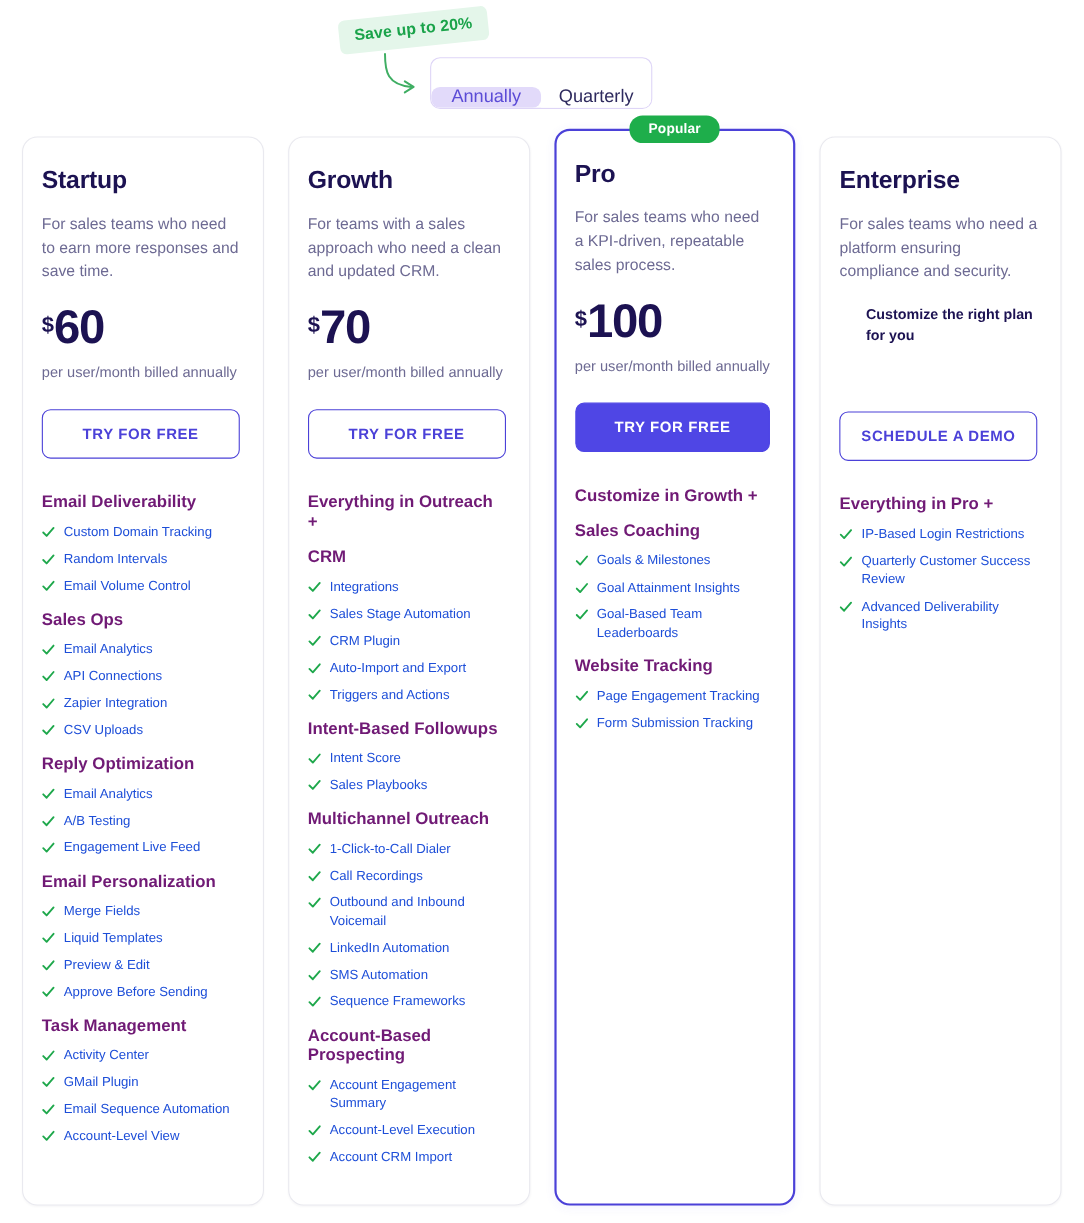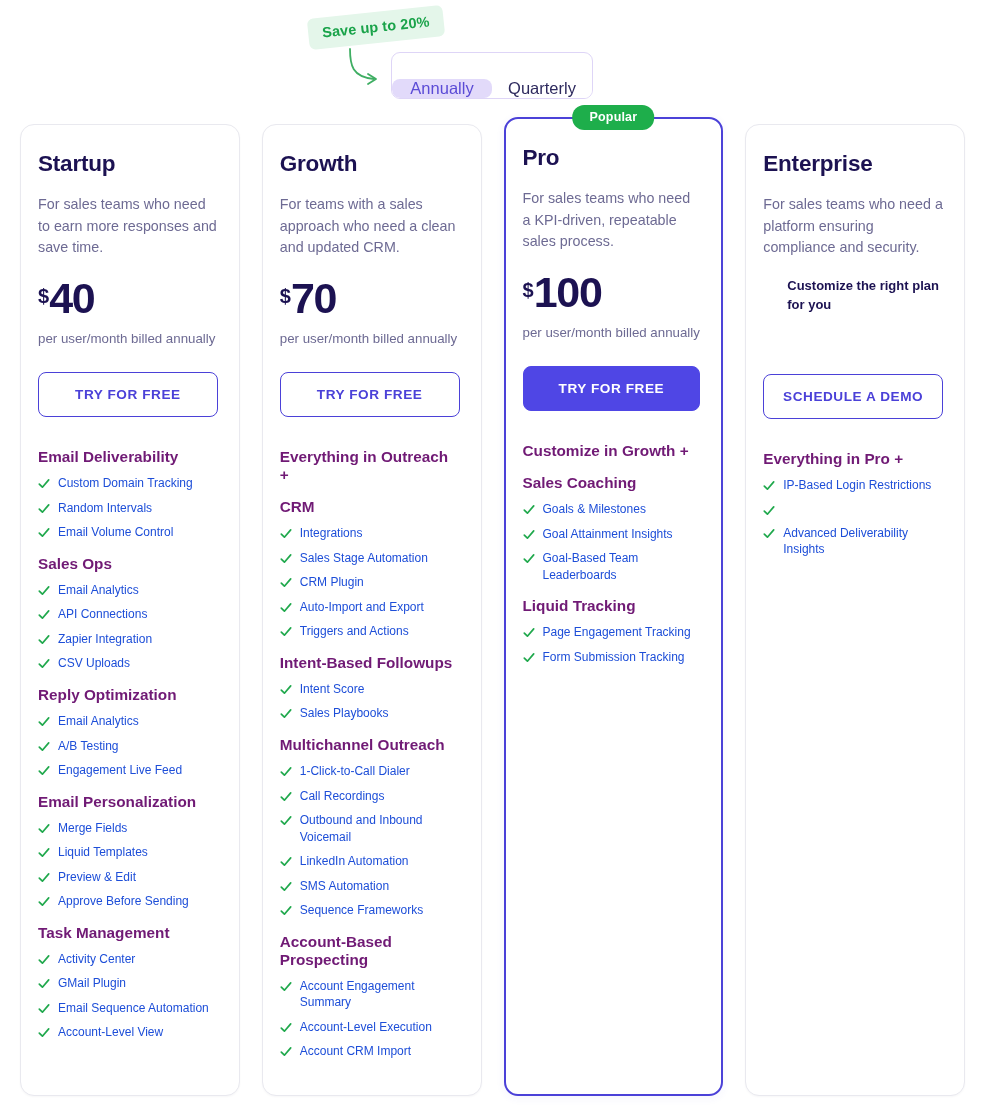--- a/index.html
+++ b/index.html
@@ -205,21 +205,21 @@
     <div class="toggle-opt active">Annually</div>
     <div class="toggle-opt">Quarterly</div>
   </div>
 
   <div class="cards">
       <div class="card">
         <div class="plan-name">Startup</div>
         <div class="plan-desc">For sales teams who need to earn more responses and save time.</div>
         <div class="price-row">
           <span class="price-cur">$</span>
-          <span class="price-val">40</span>
+          <span class="price-val">60</span>
         </div>
         <div class="price-note">per user/month billed annually</div>
         <div class="cta">TRY FOR FREE</div>
         <div class="feat-head top">Email Deliverability</div>
         <ul class="feat-list">
           <li class="feat-item">
             <svg class="check" viewBox="0 0 12 12">
               <path d="M1.3 6.1 L4.4 9.2 L10.7 1.9" fill="none" stroke="#1fa84c" stroke-width="1.7" stroke-linecap="round" stroke-linejoin="round"></path>
             </svg>
             <span class="feat-text">Custom Domain Tracking</span>
@@ -484,21 +484,21 @@
             </svg>
             <span class="feat-text">Goal Attainment Insights</span>
           </li>
           <li class="feat-item">
             <svg class="check" viewBox="0 0 12 12">
               <path d="M1.3 6.1 L4.4 9.2 L10.7 1.9" fill="none" stroke="#1fa84c" stroke-width="1.7" stroke-linecap="round" stroke-linejoin="round"></path>
             </svg>
             <span class="feat-text">Goal-Based Team Leaderboards</span>
           </li>
         </ul>
-        <div class="feat-head group">Liquid Tracking</div>
+        <div class="feat-head group">Website Tracking</div>
         <ul class="feat-list">
           <li class="feat-item">
             <svg class="check" viewBox="0 0 12 12">
               <path d="M1.3 6.1 L4.4 9.2 L10.7 1.9" fill="none" stroke="#1fa84c" stroke-width="1.7" stroke-linecap="round" stroke-linejoin="round"></path>
             </svg>
             <span class="feat-text">Page Engagement Tracking</span>
           </li>
           <li class="feat-item">
             <svg class="check" viewBox="0 0 12 12">
               <path d="M1.3 6.1 L4.4 9.2 L10.7 1.9" fill="none" stroke="#1fa84c" stroke-width="1.7" stroke-linecap="round" stroke-linejoin="round"></path>
@@ -517,20 +517,21 @@
           <li class="feat-item">
             <svg class="check" viewBox="0 0 12 12">
               <path d="M1.3 6.1 L4.4 9.2 L10.7 1.9" fill="none" stroke="#1fa84c" stroke-width="1.7" stroke-linecap="round" stroke-linejoin="round"></path>
             </svg>
             <span class="feat-text">IP-Based Login Restrictions</span>
           </li>
           <li class="feat-item">
             <svg class="check" viewBox="0 0 12 12">
               <path d="M1.3 6.1 L4.4 9.2 L10.7 1.9" fill="none" stroke="#1fa84c" stroke-width="1.7" stroke-linecap="round" stroke-linejoin="round"></path>
             </svg>
+            <span class="feat-text">Quarterly Customer Success Review</span>
           </li>
           <li class="feat-item">
             <svg class="check" viewBox="0 0 12 12">
               <path d="M1.3 6.1 L4.4 9.2 L10.7 1.9" fill="none" stroke="#1fa84c" stroke-width="1.7" stroke-linecap="round" stroke-linejoin="round"></path>
             </svg>
             <span class="feat-text">Advanced Deliverability Insights</span>
           </li>
         </ul>
       </div>
     </div>

